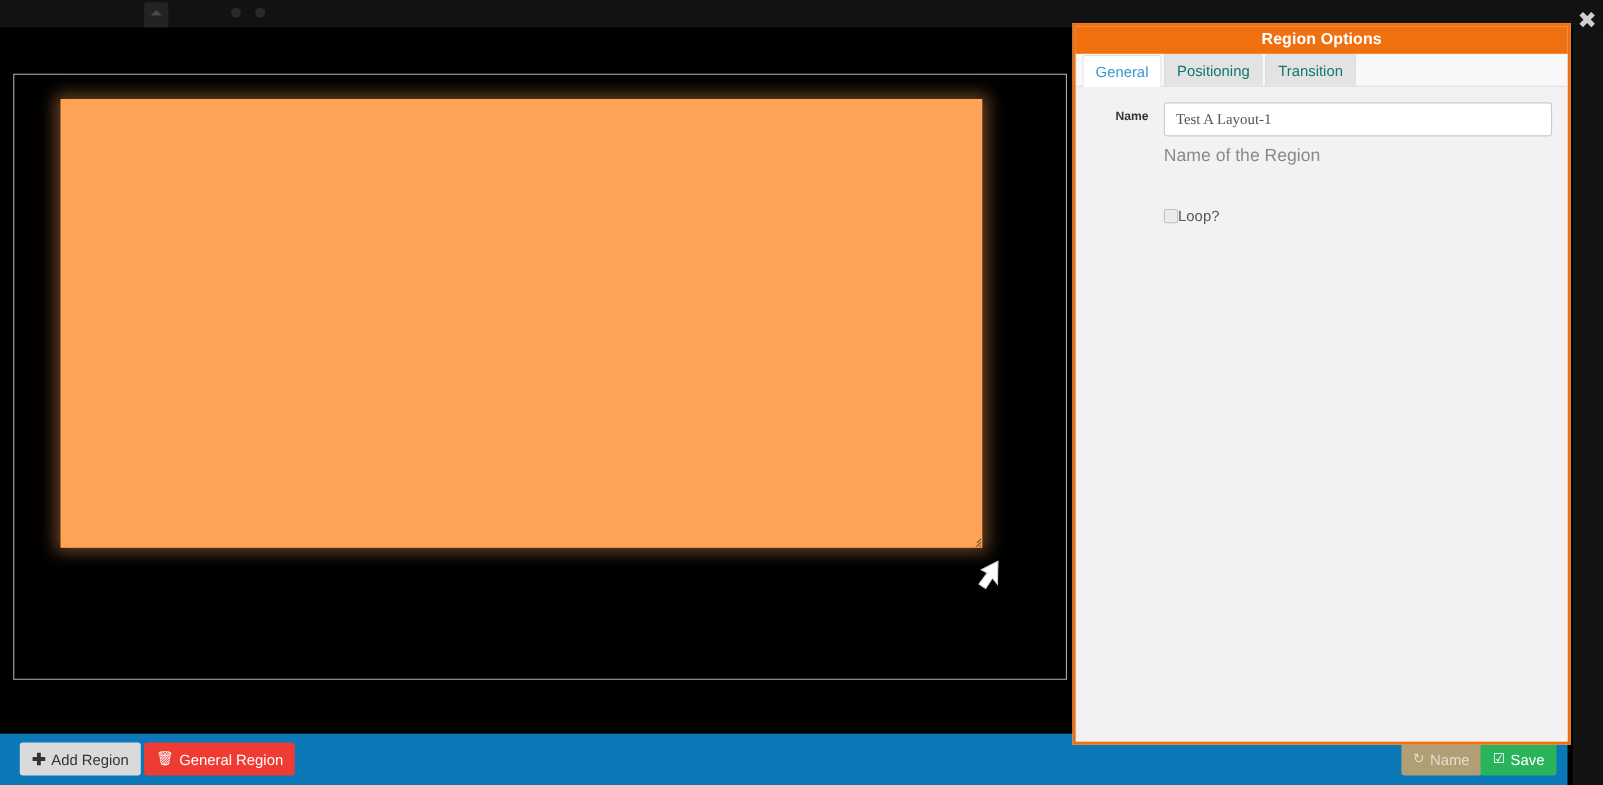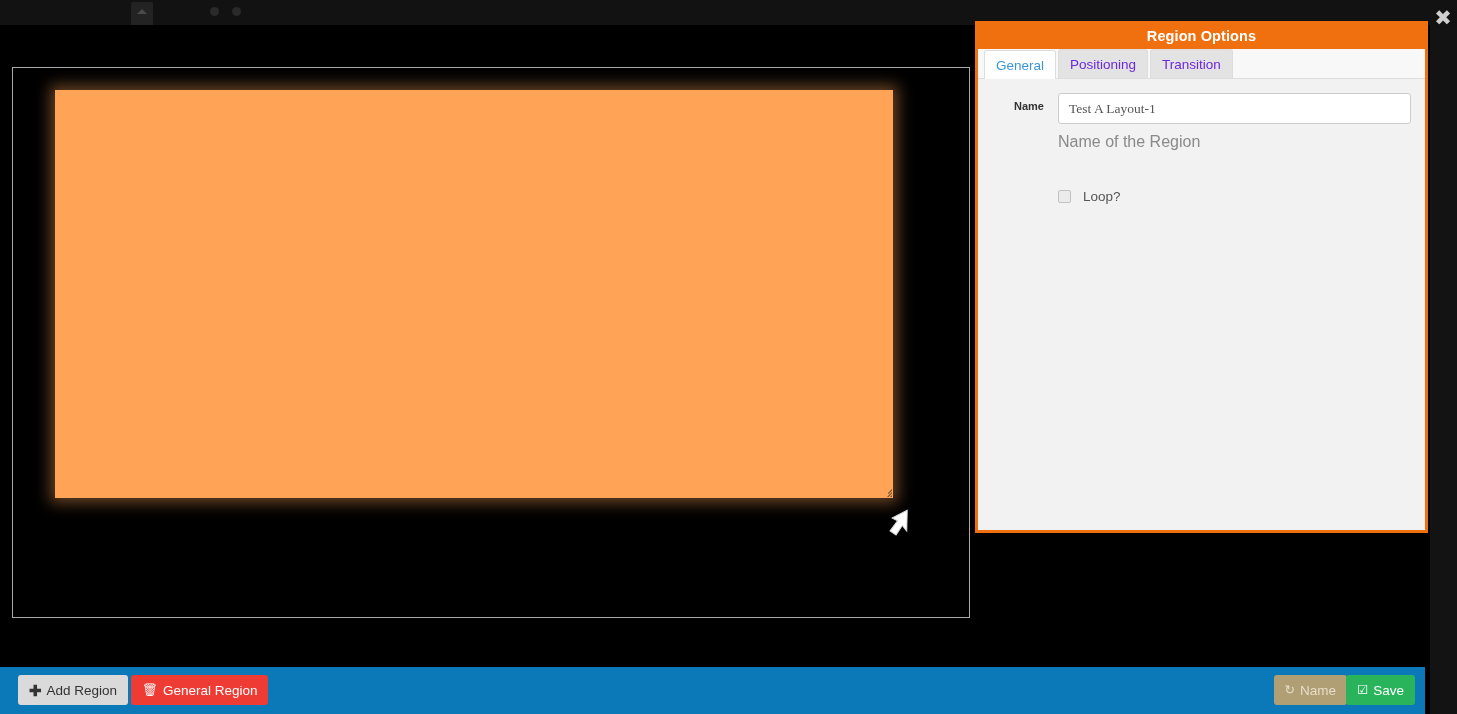--- a/index.html
+++ b/index.html
@@ -153,21 +153,21 @@
     background: #29b45c;
     color: #ffffff;
   }
   .ico { font-size: 12.5px; line-height: 1; display: inline-block; }
   .ico-plus { font-size: 15px; font-weight: bold; }
 
   
   .panel {
     position: absolute;
     left: 975px; top: 21px;
-    width: 453px; height: 512px;
+    width: 453px; height: 656px;
     background: #f2f2f2;
     border: 3px solid #f0700f;
     display: flex;
     flex-direction: column;
   }
   .panel-header {
     height: 25px;
     background: #f0700f;
     color: #ffffff;
     font-size: 14.5px;
@@ -183,21 +183,21 @@
     background: #f8f8f8;
     border-bottom: 1px solid #dddddd;
     padding-left: 6px;
     text-align: center;
   }
   .tab {
     height: 29px;
     line-height: 29px;
     padding: 0 11px;
     font-size: 13.5px;
-    color: #6d28d9;
+    color: #0f766e;
     background: #e3e3e3;
     border: 1px solid #dddddd;
     border-bottom: none;
     margin-right: 2px;
     border-radius: 3px 3px 0 0;
     cursor: pointer;
   }
   .tab.active {
     background: #ffffff;
     color: #3b97d3;
@@ -239,21 +239,21 @@
   }
   .help-text {
     font-size: 16px;
     color: #8a8a8a;
     margin-top: 7px;
     line-height: 1.35;
   }
   .check-row {
     display: flex;
     align-items: center;
-    gap: 12px;
+    gap: 0;
     margin-top: 36px;
   }
   .checkbox {
     width: 13px; height: 13px;
     background: #ebebeb;
     border: 1px solid #c2c2c2;
     border-radius: 2px;
     cursor: pointer;
     flex: none;
   }

